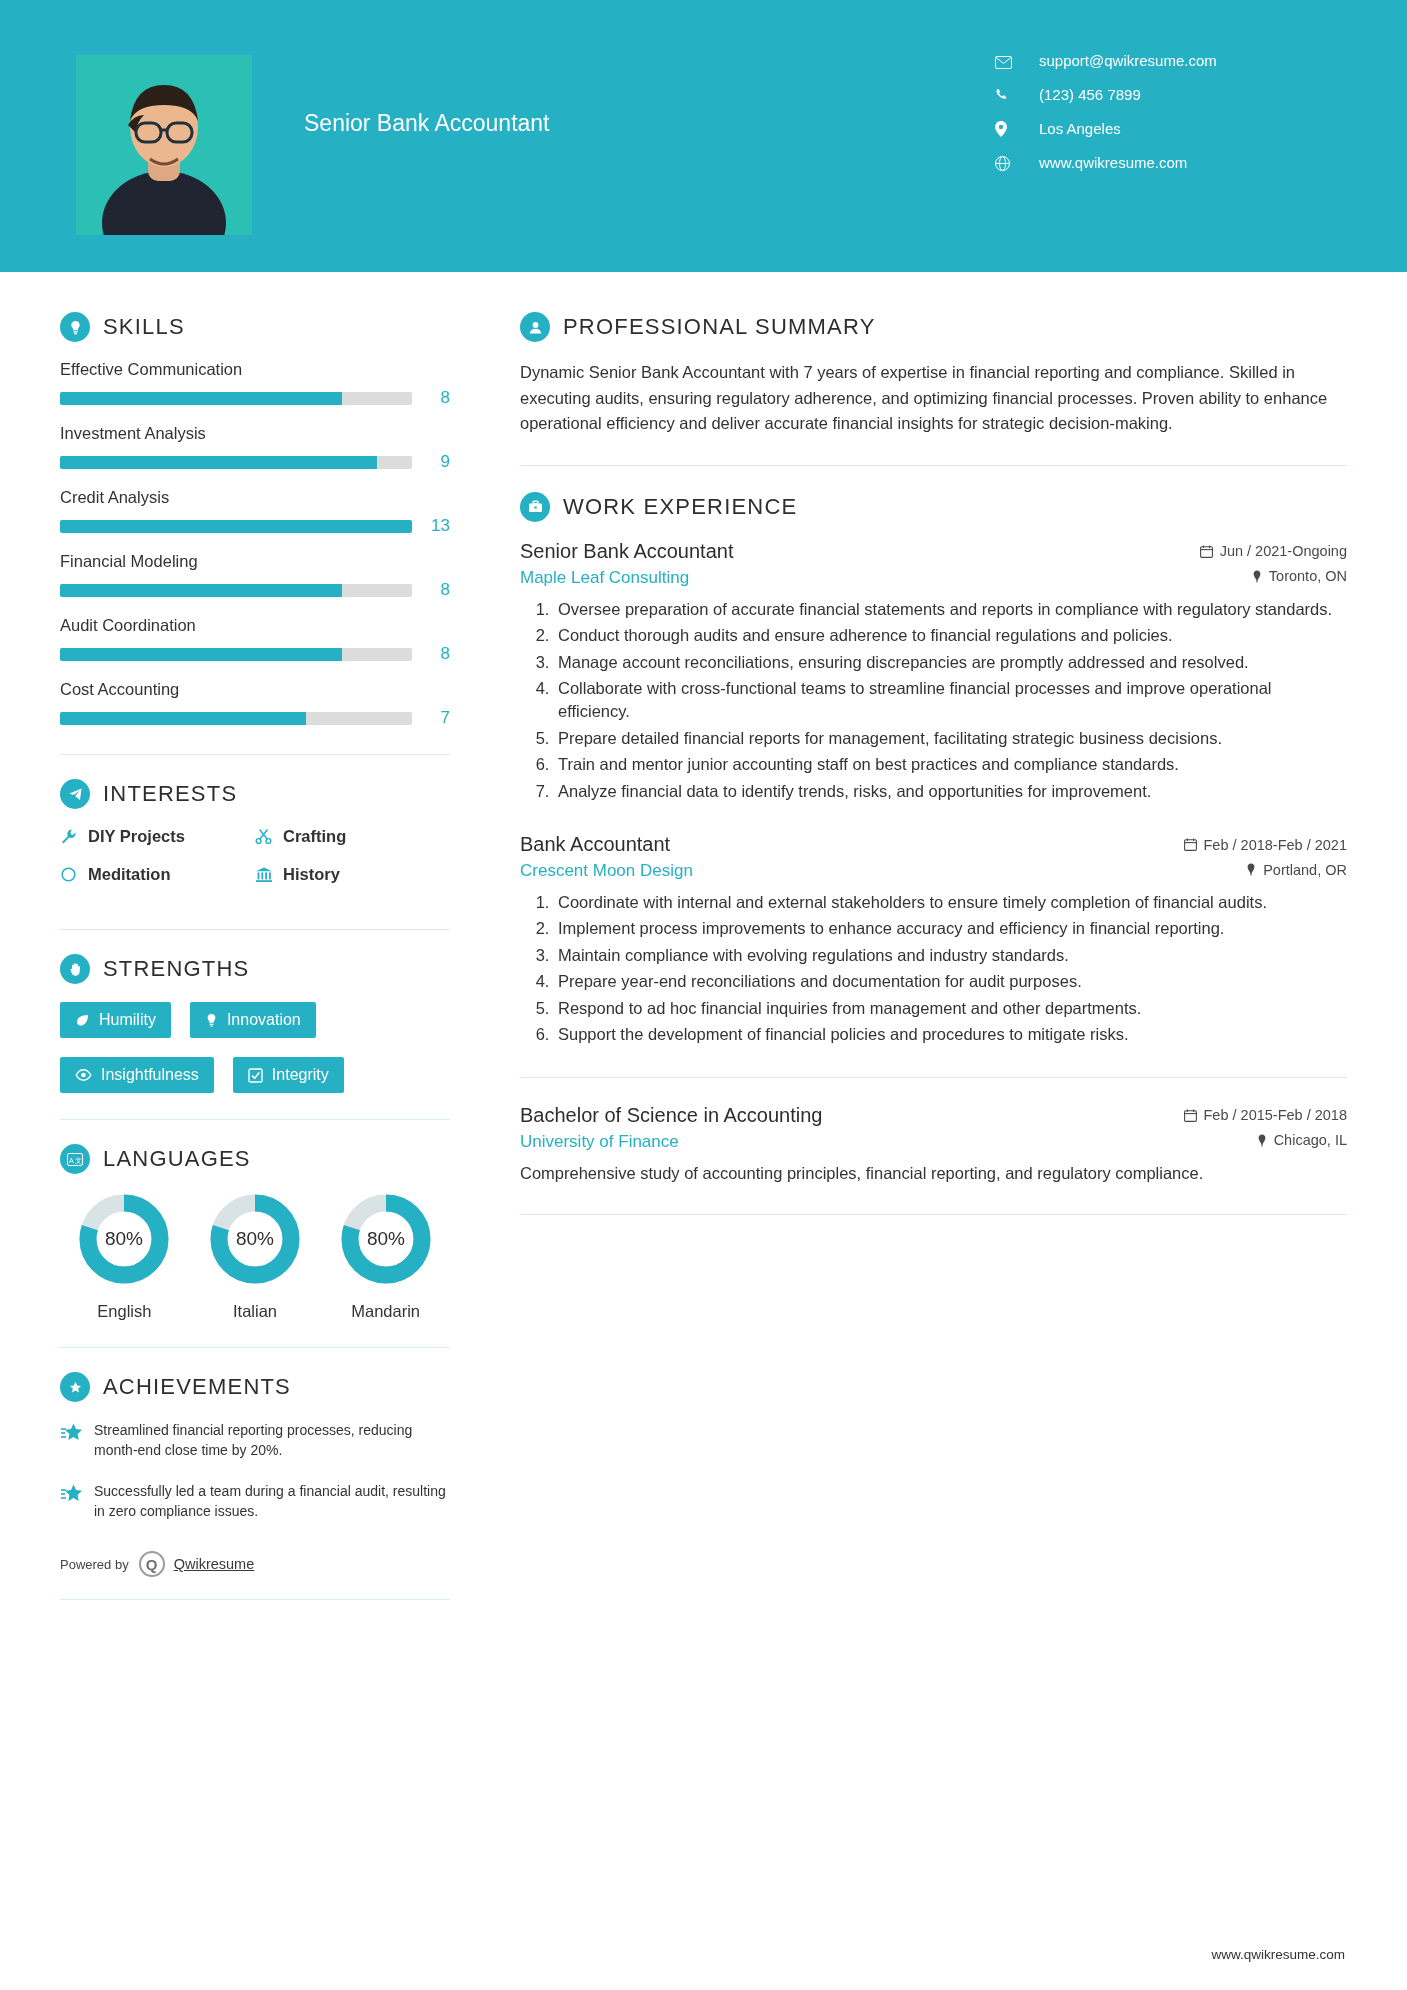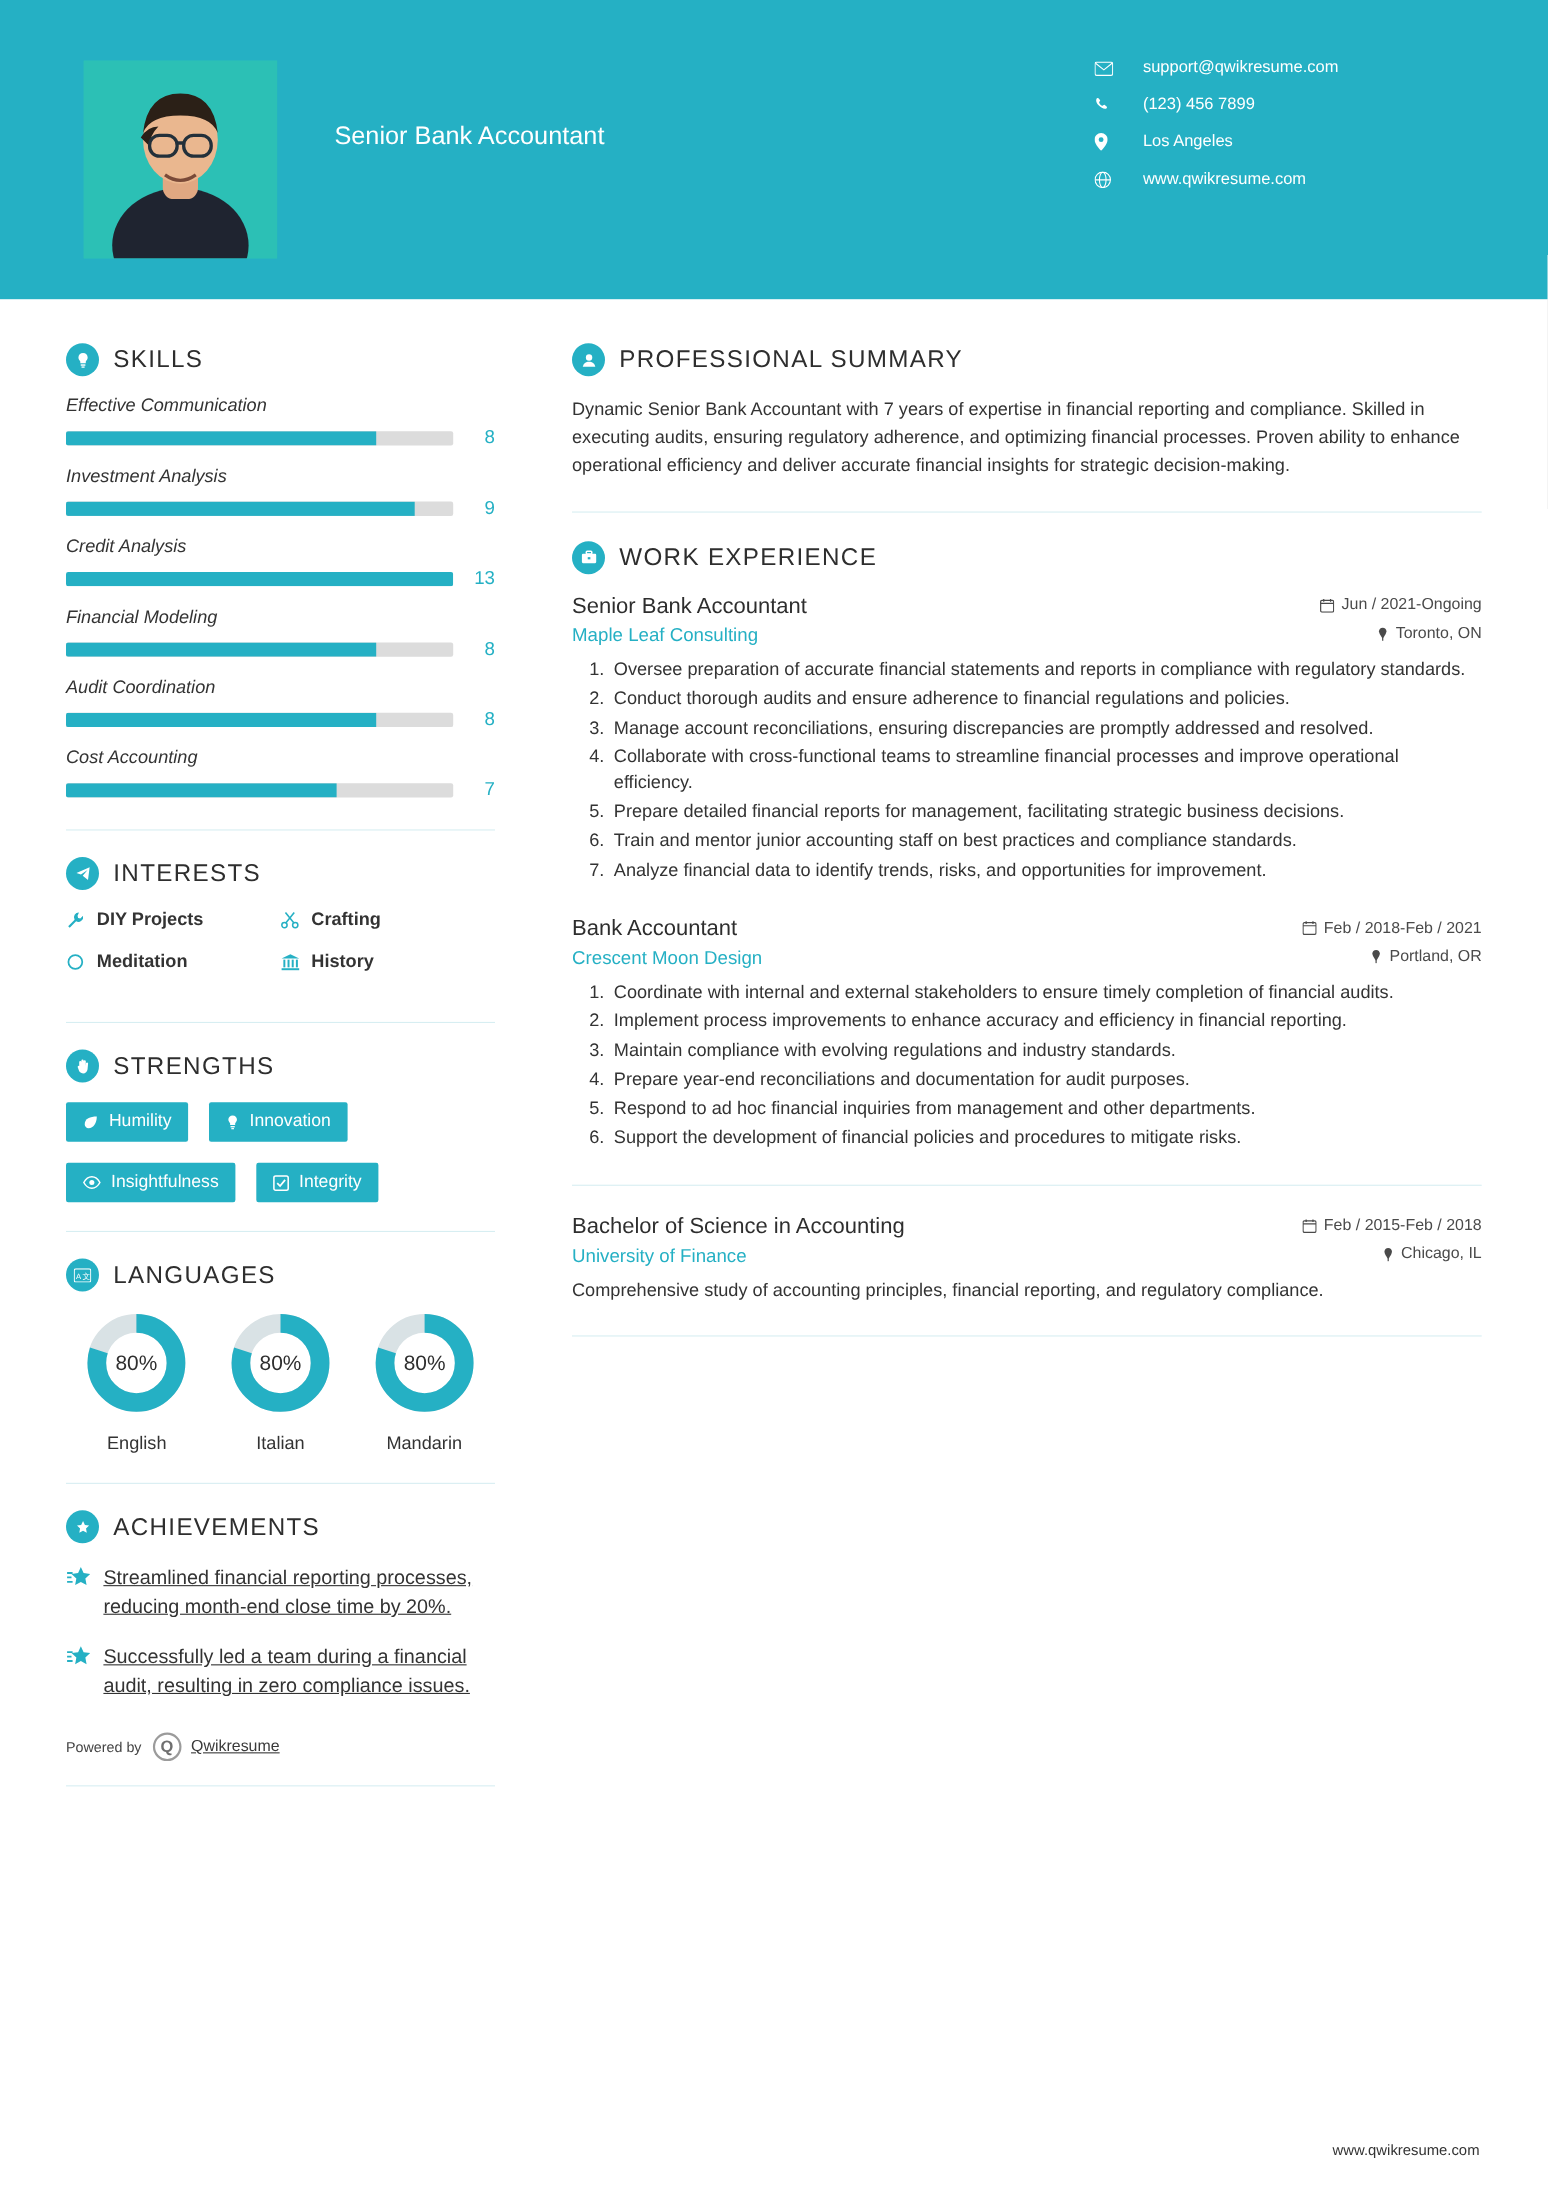--- a/index.html
+++ b/index.html
@@ -113,21 +113,20 @@
     color: #2e2e2e;
     font-weight: 500;
   }
 
   
   .skill { margin-bottom: 16px; }
   .skill-name {
     font-size: 16.5px;
     color: #333;
     margin-bottom: 9px;
-    font-style: italic;
   }
   .skill-row { display: flex; align-items: center; }
   .bar-bg {
     flex: 1;
     height: 13px;
     background: #dcdcdc;
     border-radius: 2px;
     overflow: hidden;
   }
   .bar-fill { height: 100%; background: #25b0c4; }
@@ -210,24 +209,23 @@
     display: flex;
     margin-bottom: 20px;
   }
   .achv-icon {
     width: 34px;
     flex: none;
     color: #25b0c4;
     padding-top: 2px;
   }
   .achv-text {
-    font-size: 18px;
+    font-size: 14px;
     line-height: 1.45;
     color: #333;
-    text-decoration: underline;
   }
 
   .powered {
     display: flex;
     align-items: center;
     margin-top: 24px;
     padding-top: 6px;
   }
   .powered-label { font-size: 13px; color: #444; margin-right: 10px; }
   .qmark {

